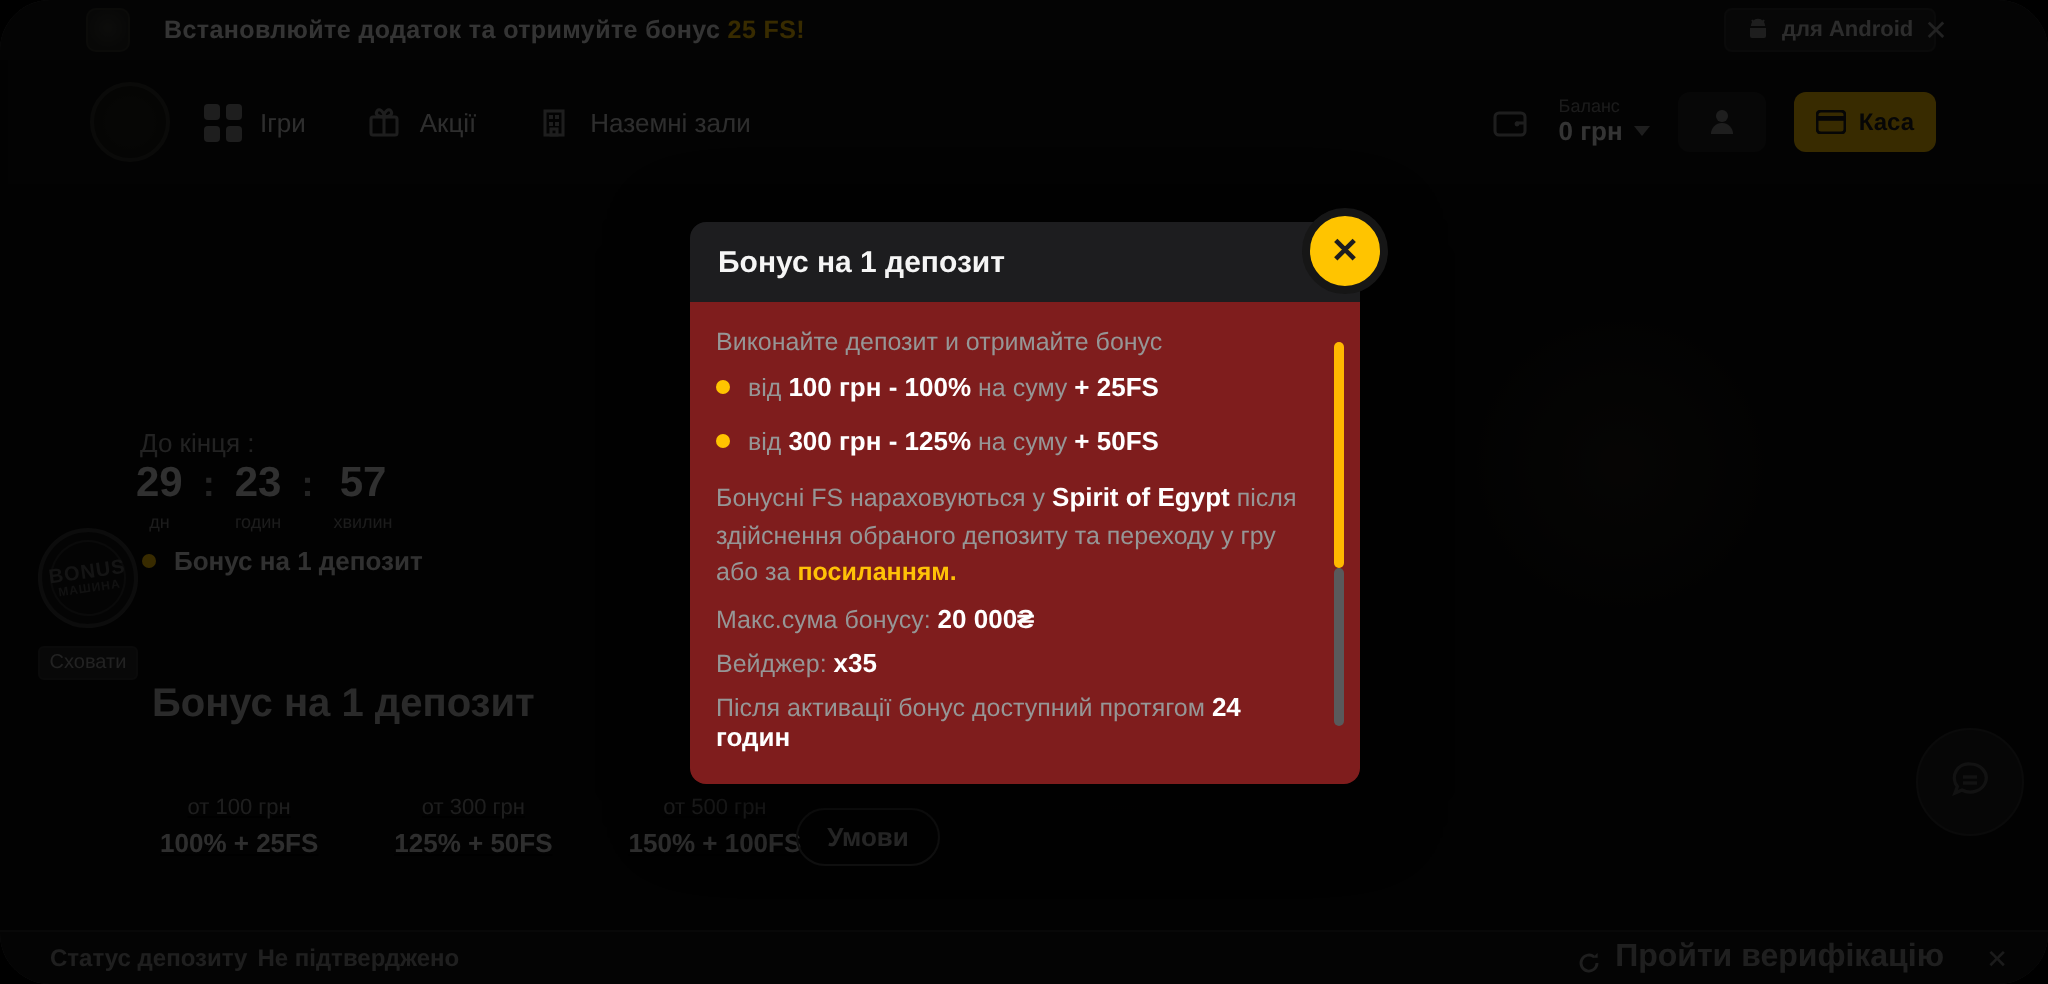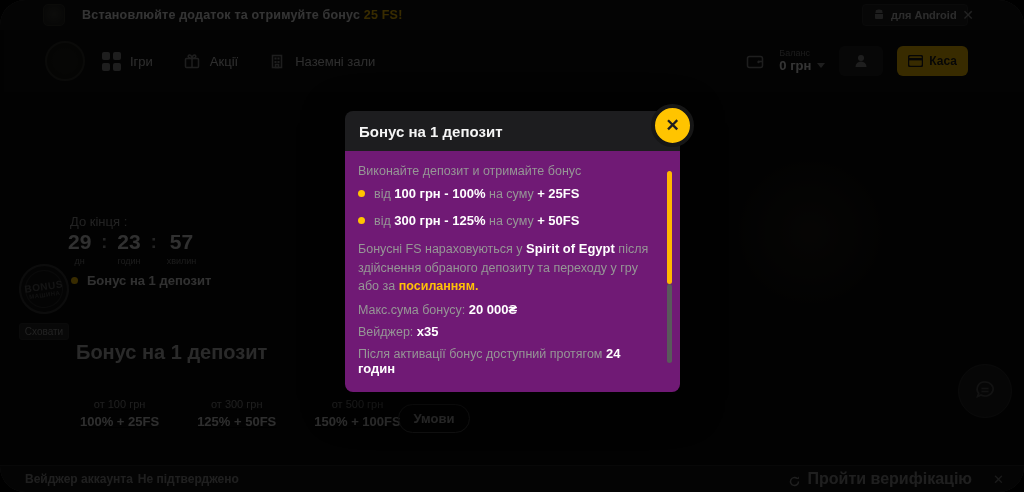--- a/index.html
+++ b/index.html
@@ -79,21 +79,21 @@
 
   
   .overlay { position:absolute; inset:0; background:rgba(0,0,0,.78); z-index:40; }
   .modal { position:absolute; left:345px; top:111px; width:335px; z-index:50; border-radius:8px;
     box-shadow:0 10px 40px rgba(0,0,0,.7); }
   .modal-header { height:40px; background:#1d1d1f; border-radius:8px 8px 0 0; display:flex; align-items:center; padding:0 14px; }
   .modal-title { font-size:15px; font-weight:bold; color:#f5f5f5; }
   .modal-close { position:absolute; top:-7px; right:-14px; width:43px; height:43px; border-radius:50%; background:#ffc400;
     border:4px solid #161616; display:flex; align-items:center; justify-content:center; cursor:pointer;
     color:#1d1d1f; font-size:17px; font-weight:bold; line-height:1; }
-  .modal-body { position:relative; background:#701a75; border-radius:0 0 8px 8px; padding:13px 26px 16px 13px; }
+  .modal-body { position:relative; background:#7f1d1d; border-radius:0 0 8px 8px; padding:13px 26px 16px 13px; }
   .m-intro { font-size:12.5px; color:#969696; margin-bottom:8px; }
   .m-row { display:flex; align-items:center; gap:9px; margin-bottom:12px; font-size:12.5px; color:#969696; }
   .m-row .b, .m-note .b, .m-line .b { color:#fff; font-weight:bold; font-size:13px; }
   .m-note { font-size:12.5px; color:#969696; line-height:1.45; margin:10px 0 2px; }
   .m-note .link { color:#ffc107; font-weight:bold; cursor:pointer; }
   .m-line { font-size:12.5px; color:#969696; margin-top:7px; }
   .m-scroll { position:absolute; right:8px; top:20px; width:5px; height:192px; }
   .m-thumb { width:5px; height:113px; background:#ffb800; border-radius:3px; cursor:pointer; }
   .m-track { width:5px; height:79px; background:#59595b; border-radius:3px; }
 
@@ -231,21 +231,21 @@
       <svg width="26" height="26" viewBox="0 0 26 26">
         <path d="M13 4 a8 7 0 1 1 -4 13 l-3.5 1.5 1.2-3.2 A7 7 0 0 1 13 4 z" fill="none" stroke="#555" stroke-width="1.6"></path>
         <line x1="9.5" y1="10.5" x2="16.5" y2="10.5" stroke="#555" stroke-width="1.6"></line>
         <line x1="9.5" y1="13.5" x2="16.5" y2="13.5" stroke="#555" stroke-width="1.6"></line>
       </svg>
     </div>
   </div>
 
   <div class="status-bar">
     <div class="status-left">
-      <span>Вейджер аккаунта</span>
+      <span>Статус депозиту</span>
       <span>Не підтверджено</span>
     </div>
     <div class="status-right">
       <svg width="13" height="13" viewBox="0 0 13 13">
         <path d="M10.5 6.5 a4 4 0 1 1 -1.5 -3.1" fill="none" stroke="#8f8f8f" stroke-width="1.4"></path>
         <path d="M10.8 1.5 v2.4 h-2.4 z" fill="#8f8f8f"></path>
       </svg>
       <span>Пройти верифікацію</span>
     </div>
     <div class="status-close">✕</div>

